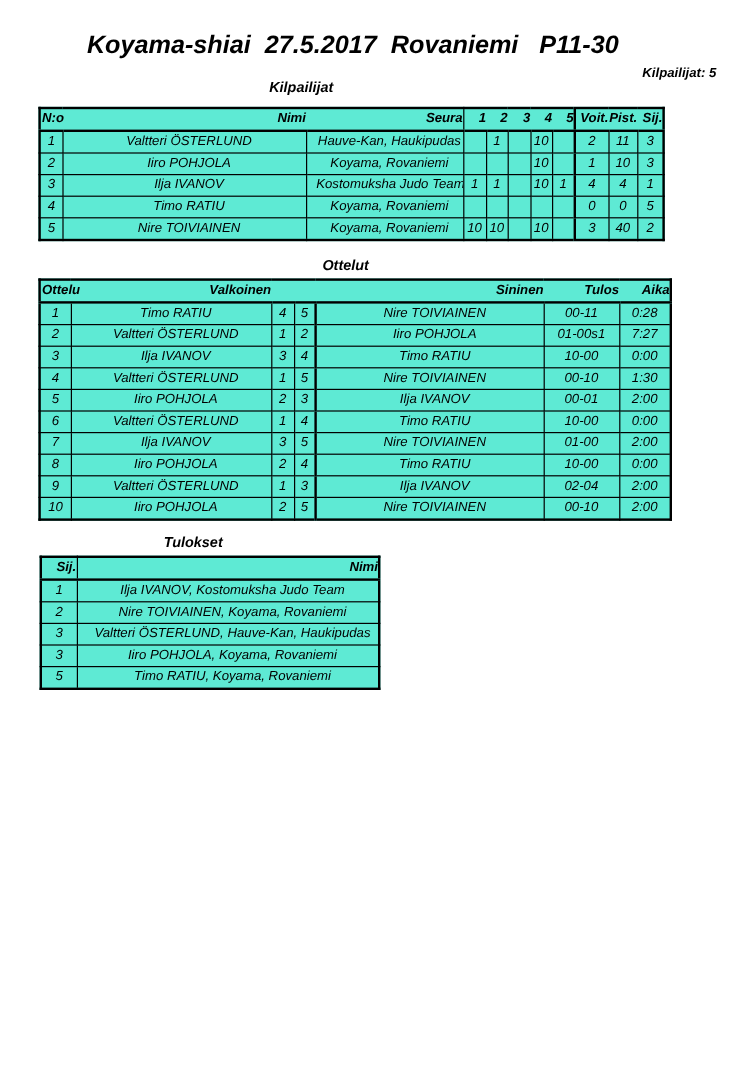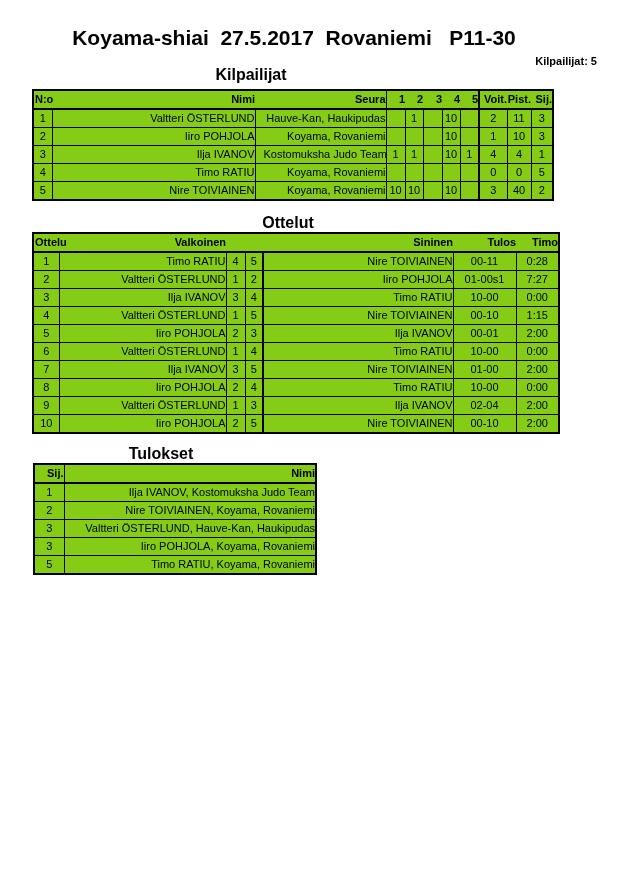--- a/index.html
+++ b/index.html
@@ -1,52 +1,52 @@
 <!DOCTYPE html>
 <html><head>
 <meta charset="utf-8">
 <style>
   html,body { margin:0; padding:0; background:#fff; }
   .page {
     position:relative; width:630px; height:836px; background:#ffffff;
-    font-family:"Liberation Sans", sans-serif; color:#000; overflow:hidden;
+    font-family:"Liberation Sans", sans-serif; color:#000; overflow:hidden;font-style:italic;
   }
   .page-title {
     position:absolute; top:26px; left:0; width:588px; text-align:center;
     font-size:21px; font-weight:bold; white-space:pre; letter-spacing:0px;
   }
   .count-label {
     position:absolute; top:55px; right:33px; font-size:11px; font-weight:bold;
   }
   .section-title {
-    position:absolute; font-size:16px; font-weight:bold; text-align:center; white-space:nowrap;
+    position:absolute; font-size:12px; font-weight:bold; text-align:center; white-space:nowrap;
   }
   #title-competitors { top:66px; left:32px;  width:438px; }
   #title-matches     { top:214px; left:32px; width:512px; }
   #title-results     { top:445px; left:20px; width:282px; }
 
   table {
     position:absolute; border-collapse:collapse; table-layout:fixed;
-    background:#84cc16; border:2px solid #000;
+    background:#5eead4; border:2px solid #000;
   }
   #tbl-competitors { top:89px;  left:32px; width:520px; }
   #tbl-matches     { top:232px; left:32px; width:526px;padding-left:45px; }
   #tbl-results     { top:463px; left:33px; width:282px; }
 
   th, td {
     height:17px; line-height:17px; padding:0; font-size:11px;
     white-space:nowrap; vertical-align:middle;
   }
   td { border:1px solid #000; overflow:hidden; }
   th {
     border:none; border-bottom:2px solid #000; font-weight:bold;
     text-align:right; overflow:visible;
   }
   .c  { text-align:center; }
-  .l  { text-align:right; padding-left:8px; }
+  .l  { text-align:center; padding-left:8px; }
   .hL { text-align:left; padding-left:1px; }   
   .tL { border-left:2px solid #000 !important; } 
   .nL { border-left:1px solid #000 !important; } 
 </style>
 </head>
 <body>
 
 <div class="page">
 
   <div class="page-title">Koyama-shiai  27.5.2017  Rovaniemi   P11-30</div>
@@ -165,21 +165,21 @@
       <col style="width:43px">
     </colgroup>
     <thead>
       <tr>
         <th class="hL">Ottelu</th>
         <th>Valkoinen</th>
         <th></th>
         <th></th>
         <th>Sininen</th>
         <th>Tulos</th>
-        <th>Timo</th>
+        <th>Aika</th>
       </tr>
     </thead>
     <tbody>
         <tr>
           <td class="c">1</td>
           <td class="l">Timo RATIU</td>
           <td class="c">4</td>
           <td class="c">5</td>
           <td class="l tL">Nire TOIVIAINEN</td>
           <td class="c">00-11</td>
@@ -203,21 +203,21 @@
           <td class="c">10-00</td>
           <td class="c">0:00</td>
         </tr>
         <tr>
           <td class="c">4</td>
           <td class="l">Valtteri ÖSTERLUND</td>
           <td class="c">1</td>
           <td class="c">5</td>
           <td class="l tL">Nire TOIVIAINEN</td>
           <td class="c">00-10</td>
-          <td class="c">1:15</td>
+          <td class="c">1:30</td>
         </tr>
         <tr>
           <td class="c">5</td>
           <td class="l">Iiro POHJOLA</td>
           <td class="c">2</td>
           <td class="c">3</td>
           <td class="l tL">Ilja IVANOV</td>
           <td class="c">00-01</td>
           <td class="c">2:00</td>
         </tr>

